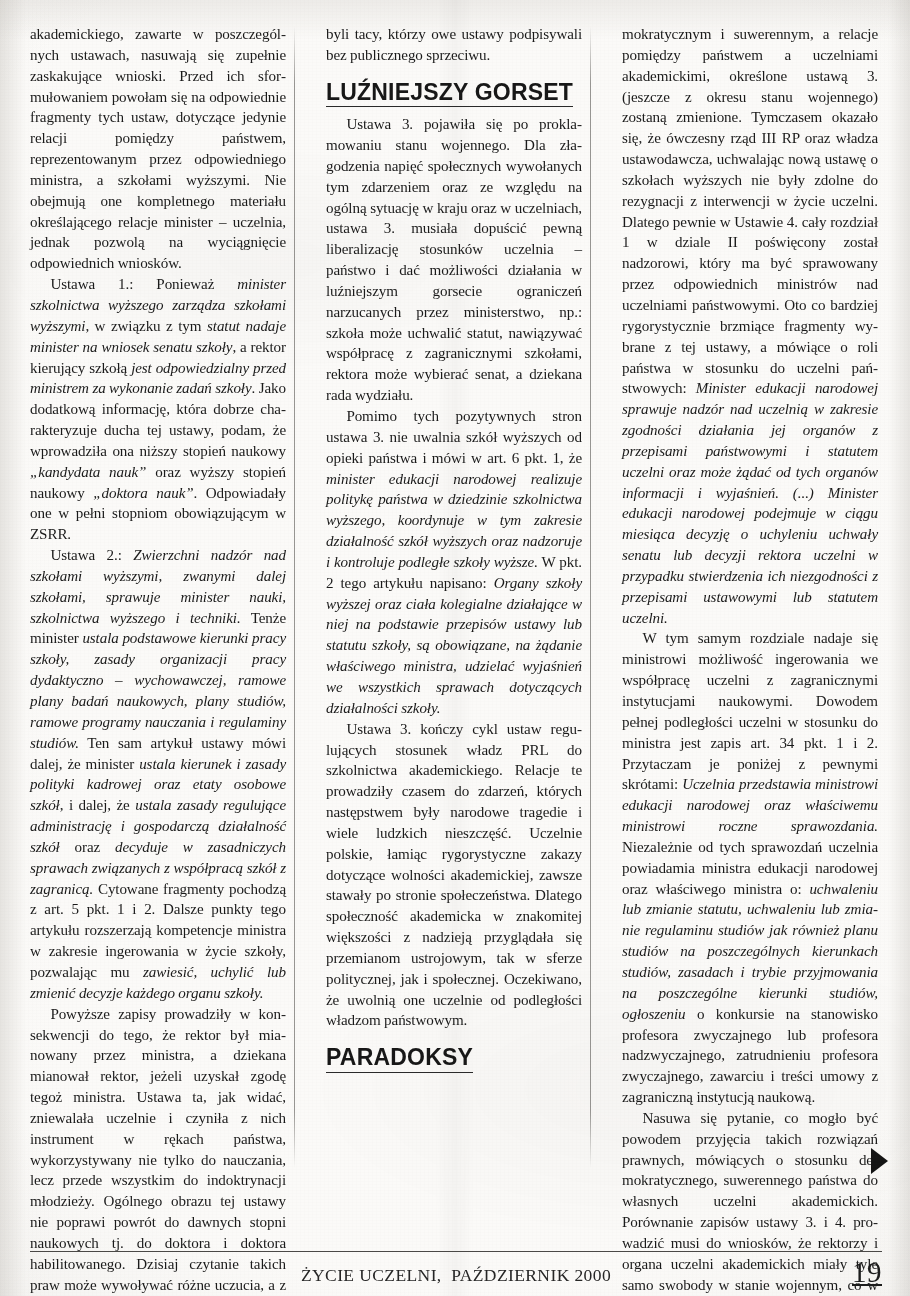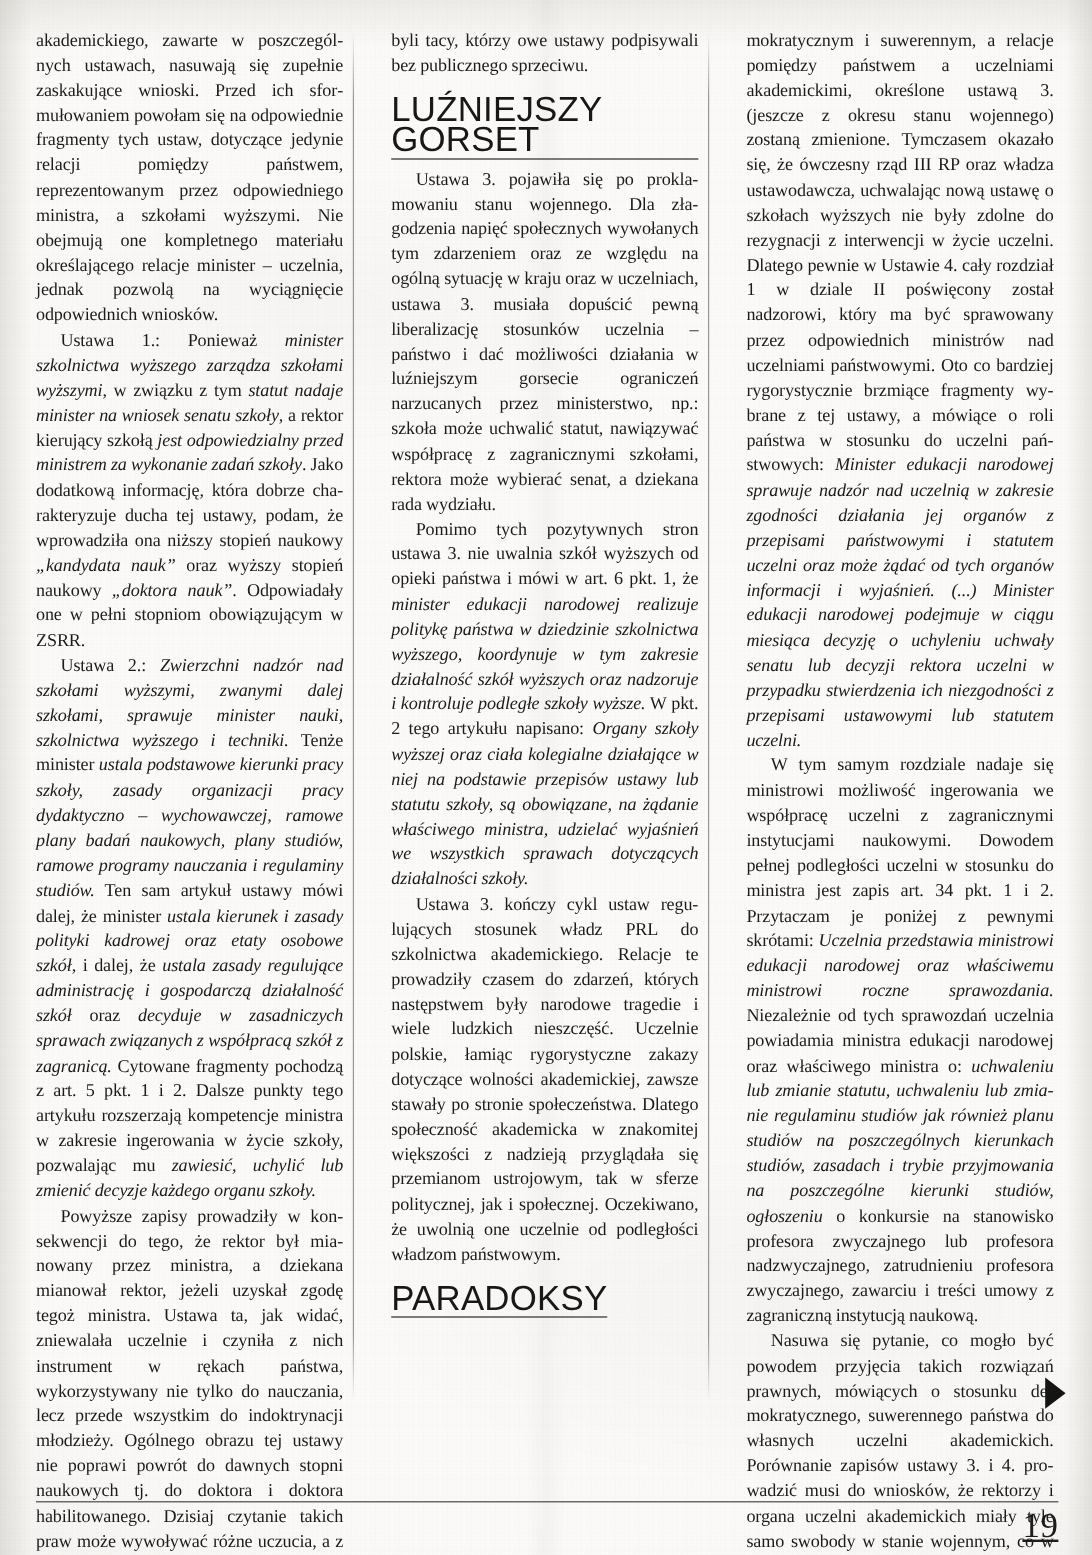--- a/index.html
+++ b/index.html
@@ -83,23 +83,23 @@
     text-indent: 1.35em;
     letter-spacing: -0.1px;
     word-spacing: -0.2px;
   }
   p.noindent { text-indent: 0; }
   p i, p em { font-style: italic; }
 
   h2 {
     margin: 14px 0 7px 0;
     font-family: "Liberation Sans", "DejaVu Sans", sans-serif;
-    font-size: 29px;
+    font-size: 23px;
     line-height: 25.5px;
-    font-weight: 400;
+    font-weight: 700;
     letter-spacing: .2px;
     text-transform: uppercase;
     color: #171717;
   }
   h2 .hline {
     display: inline-block;
     border-bottom: 1.6px solid #2a2a2a;
     padding-bottom: 1px;
   }
   h2.two-line { margin-bottom: 9px; }
@@ -191,16 +191,19 @@
       <div class="col-rule"></div>
       <p class="noindent">mokratycznym i suwerennym, a re­lacje pomiędzy państwem a uczelnia­mi akademickimi, określone ustawą 3.(jeszcze z okresu stanu wojennego) zostaną zmienione. Tymczasem oka­zało się, że ówczesny rząd III RP oraz władza ustawodawcza, uchwalając nową ustawę o szkołach wyższych nie były zdolne do rezygnacji z interwen­cji w życie uczelni. Dlatego pewnie w Ustawie 4. cały rozdział 1 w dziale II poświęcony został nadzorowi, któ­ry ma być sprawowany przez odpo­wiednich ministrów nad uczelniami państwowymi. Oto co bardziej rygo­rystycznie brzmiące fragmenty wy­brane z tej ustawy, a mówiące o roli państwa w stosunku do uczelni pań­stwowych: <i>Minister edukacji narodo­wej sprawuje nadzór nad uczelnią w zakresie zgodności działania jej orga­nów z przepisami państwowymi i sta­tutem uczelni oraz może żądać od tych organów informacji i wyjaśnień. (...) Minister edukacji narodowej podej­muje w ciągu miesiąca decyzję o uchy­leniu uchwały senatu lub decyzji rek­tora uczelni w przypadku stwierdze­nia ich niezgodności z przepisami ustawowymi lub statutem uczelni.</i></p>
       <p>W tym samym rozdziale nadaje się ministrowi możliwość ingerowania we współpracę uczelni z zagranicznymi instytucjami naukowymi. Dowodem pełnej podległości uczelni w stosun­ku do ministra jest zapis art. 34 pkt. 1 i 2. Przytaczam je poniżej z pewny­mi skrótami: <i>Uczelnia przedstawia ministrowi edukacji narodowej oraz właściwemu ministrowi roczne spra­wozdania.</i> Niezależnie od tych spra­wozdań uczelnia powiadamia mini­stra edukacji narodowej oraz właści­wego ministra o: <i>uchwaleniu lub zmianie statutu, uchwaleniu lub zmia­nie regulaminu studiów jak również planu studiów na poszczególnych kie­runkach studiów, zasadach i trybie przyjmowania na poszczególne kierun­ki studiów, ogłoszeniu</i> o konkursie na stanowisko profesora zwyczajnego lub profesora nadzwyczajnego, zatrudnie­niu profesora zwyczajnego, zawarciu i treści umowy z zagraniczną insty­tucją naukową.</p>
       <p>Nasuwa się pytanie, co mogło być powodem przyjęcia takich rozwiązań prawnych, mówiących o stosunku de­mokratycznego, suwerennego państwa do własnych uczelni akademickich. Porównanie zapisów ustawy 3. i 4. pro­wadzić musi do wniosków, że rektorzy i organa uczelni akademickich miały tyle samo swobody w stanie wojennym, co w okresie, kiedy Polska zrzuciła więzy podległości. Wydaje się to para­</p>
       <div class="cont-arrow"></div>
     </div>
 
   </div>
 
   <div class="footer-rule"></div>
+  <div class="footer">
+    <span class="footer-title">ŻYCIE UCZELNI,  PAŹDZIERNIK 2000</span>
+  </div>
   <div class="page-no">19</div>
 
   <div class="grain"></div>
 </div>
 
 </body></html>

